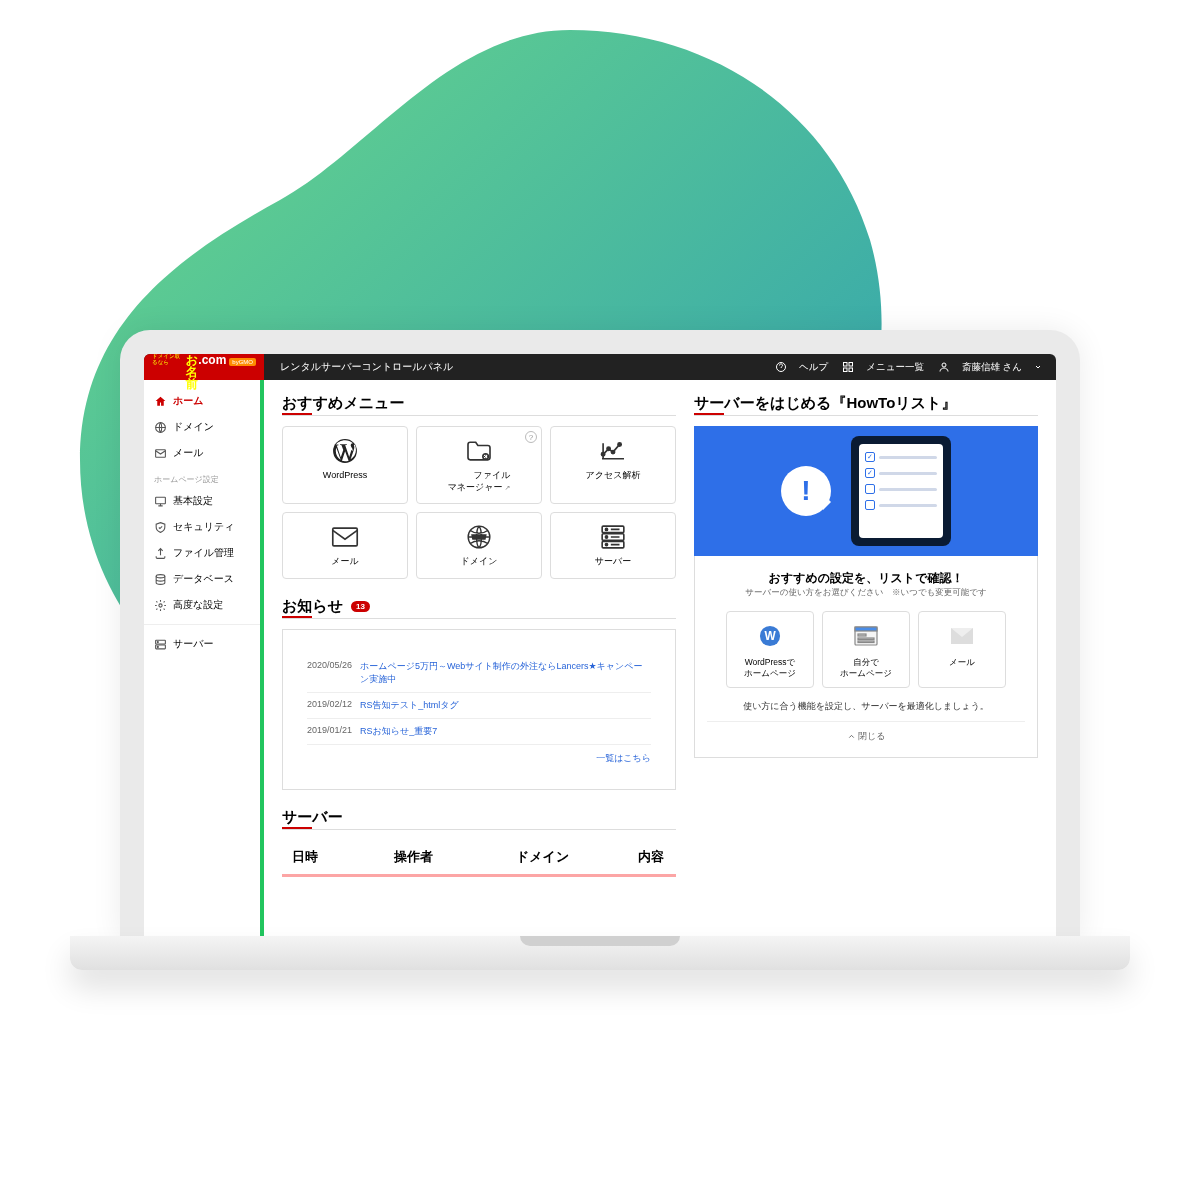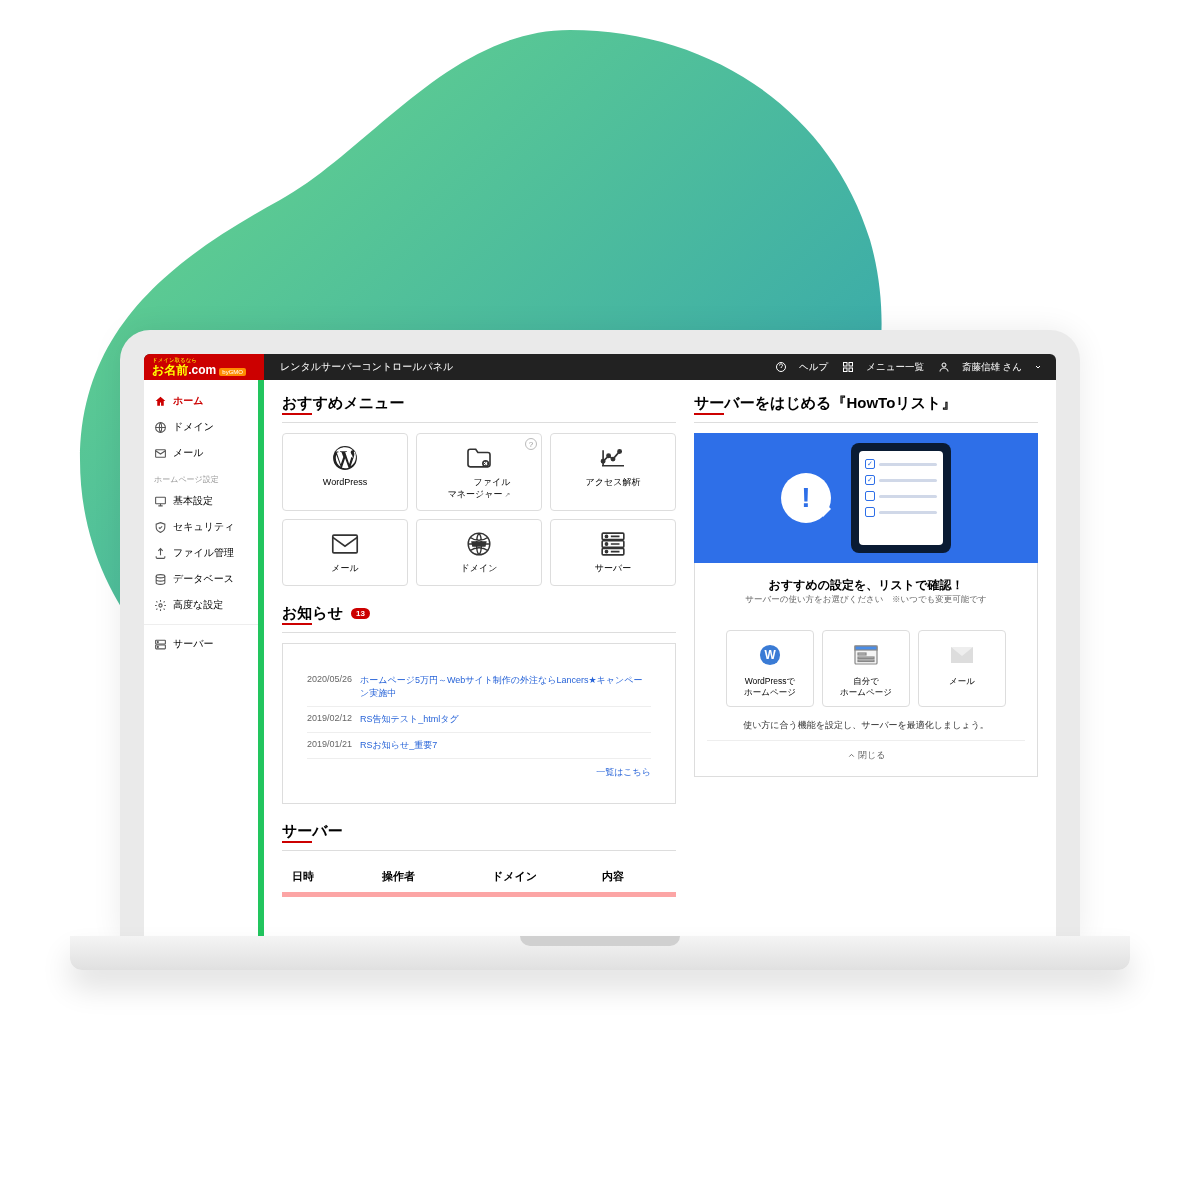--- a/index.html
+++ b/index.html
@@ -4,40 +4,40 @@
 <style>
 *{margin:0;padding:0;box-sizing:border-box;font-family:-apple-system,BlinkMacSystemFont,"Hiragino Sans","Yu Gothic",sans-serif}
 body{width:1200px;height:1200px;background:#fff;position:relative;overflow:hidden}
 .blob{position:absolute;top:10px;left:50px;width:900px;height:800px;pointer-events:none}
 .laptop{position:absolute;top:330px;left:70px;width:1060px;height:740px}
 .laptop-screen{position:absolute;top:0;left:50px;width:960px;height:610px;background:#f0f0f0;border:24px solid #eaeaea;border-bottom:none;border-radius:30px 30px 0 0;overflow:hidden;box-shadow:0 0 30px rgba(0,0,0,.08)}
 .laptop-base{position:absolute;bottom:100px;left:0;width:1060px;height:34px;background:linear-gradient(180deg,#f4f4f4,#e0e0e0);border-radius:0 0 12px 12px;box-shadow:0 18px 30px rgba(0,0,0,.12)}
 .laptop-base::before{content:"";position:absolute;top:0;left:50%;transform:translateX(-50%);width:160px;height:10px;background:#d0d0d0;border-radius:0 0 10px 10px}
 .screen-inner{background:#fff;width:100%;height:100%;display:flex;flex-direction:column;font-size:10.5px}
 .topbar{background:#222;color:#fff;display:flex;align-items:center;height:26px;flex-shrink:0}
-.logo{background:#c00;height:100%;display:flex;flex-direction:column;justify-content:center;padding:0 8px;width:120px}
+.logo{background:#c00;height:100%;display:flex;flex-direction:row;justify-content:center;padding:0 8px;width:120px}
 .logo-small{color:#ff0;font-size:5.5px;line-height:1}
 .logo-main{display:flex;align-items:baseline;line-height:1}
 .logo-jp{color:#ff0;font-size:12px;font-weight:900}
 .logo-com{color:#fff;font-size:12px;font-weight:900}
 .logo-badge{background:#ff8c00;color:#fff;font-size:6px;padding:1px 3px;margin-left:3px;border-radius:2px}
 .app-title{padding:0 16px;font-size:10px}
 .top-right{margin-left:auto;display:flex;align-items:center;gap:14px;padding-right:14px;font-size:9.5px}
 .top-link{display:flex;align-items:center;gap:12px;cursor:pointer}
 .main{display:flex;flex:1;overflow:hidden}
-.sidebar{width:120px;border-right:6px solid #22c55e;padding:8px 0;flex-shrink:0}
+.sidebar{width:120px;border-right:4px solid #22c55e;padding:8px 0;flex-shrink:0}
 .side-item{display:flex;align-items:center;gap:6px;padding:6px 10px;font-size:10px;cursor:pointer}
 .side-item.active{color:#c00;font-weight:700}
 .side-group{font-size:8px;color:#999;padding:8px 10px 3px}
 .side-divider{border-top:1px solid #eee;margin:6px 0}
 .content{flex:1;padding:14px 18px;overflow:auto;display:flex;gap:18px}
 .col-left{flex:1;min-width:0}
 .col-right{width:344px;flex-shrink:0}
 .section{margin-bottom:18px}
-h2.sec-title{font-size:15px;font-weight:700;padding-bottom:9px;border-bottom:1px solid #ddd;margin-bottom:10px;display:flex;align-items:center;gap:8px}
+h2.sec-title{font-size:15px;font-weight:700;padding-bottom:2px;border-bottom:1px solid #ddd;margin-bottom:10px;display:flex;align-items:center;gap:8px}
 h2.sec-title::after{content:"";display:block;width:30px;height:2px;background:#c00;position:absolute;margin-top:20px}
 h2.sec-title{position:relative}
 .card-grid{display:grid;grid-template-columns:repeat(3,1fr);gap:8px}
 .card{border:1px solid #ddd;border-radius:4px;padding:10px 6px;display:flex;flex-direction:column;align-items:center;gap:5px;position:relative;cursor:pointer}
 .card-icon{height:28px;display:flex;align-items:center;justify-content:center}
 .card-label{font-size:9px;text-align:right;line-height:1.3}
 .card-badge{position:absolute;top:4px;right:4px;width:12px;height:12px;border:1px solid #bbb;border-radius:50%;font-size:8px;display:flex;align-items:center;justify-content:center;color:#999}
 .ext-icon{font-size:7px;color:#888;margin-left:2px}
 .news-badge{background:#c00;color:#fff;font-size:8px;border-radius:8px;padding:1px 5px;font-weight:700}
 .news-box{border:1px solid #ddd;padding:24px}
@@ -50,28 +50,28 @@
 .howto-hero{background:#2e6fe8;height:130px;display:flex;align-items:center;justify-content:center;gap:20px;padding:10px}
 .bubble{width:50px;height:50px;background:#fff;border-radius:50%;display:flex;align-items:center;justify-content:center;color:#2e6fe8;font-size:28px;font-weight:900;position:relative}
 .bubble::after{content:"";position:absolute;right:-8px;top:28px;border:8px solid transparent;border-left-color:#fff}
 .checklist-graphic{width:100px;height:110px;background:#0a1b33;border-radius:8px;padding:8px}
 .checklist-inner{background:#fff;border-radius:4px;height:100%;padding:8px 6px;display:flex;flex-direction:column;gap:6px}
 .check-row{display:flex;align-items:center;gap:4px}
 .check-box{width:10px;height:10px;border:1px solid #2e6fe8;border-radius:2px;display:flex;align-items:center;justify-content:center;font-size:7px;color:#2e6fe8}
 .check-line{flex:1;height:3px;background:#d0d8e8;border-radius:2px}
 .howto-body{border:1px solid #ddd;border-top:none;padding:14px 12px;text-align:center}
 .howto-h{font-size:12px;font-weight:700;}
-.howto-sub{font-size:8.5px;color:#666;margin-bottom:24px}
+.howto-sub{font-size:8.5px;color:#666;margin-bottom:12px}
 .howto-cards{display:flex;gap:8px;justify-content:center;margin-bottom:12px}
 .howto-card{border:1px solid #ddd;border-radius:4px;padding:8px 4px;width:88px;display:flex;flex-direction:column;align-items:center;gap:5px;cursor:pointer}
 .howto-card-icon{width:32px;height:32px;display:flex;align-items:center;justify-content:center}
 .howto-card-label{font-size:8.5px;line-height:1.3}
 .howto-desc{font-size:9px;color:#333;margin-bottom:8px}
 .close-btn{border-top:1px solid #eee;padding-top:8px;font-size:9px;color:#666;cursor:pointer}
-.history-head{display:flex;gap:0;font-size:11px;font-weight:700;padding:8px 10px;border-bottom:5px solid #fca5a5}
+.history-head{display:flex;gap:12px;font-size:13px;font-weight:700;padding:8px 10px;border-bottom:3px solid #fca5a5}
 .history-head span:nth-child(1){width:90px}
 .history-head span:nth-child(2){width:110px}
 .history-head span:nth-child(3){width:110px}
 svg{display:block}
 </style>
 </head>
 <body>
 
 <svg class="blob" viewBox="0 0 900 800">
   <defs>

